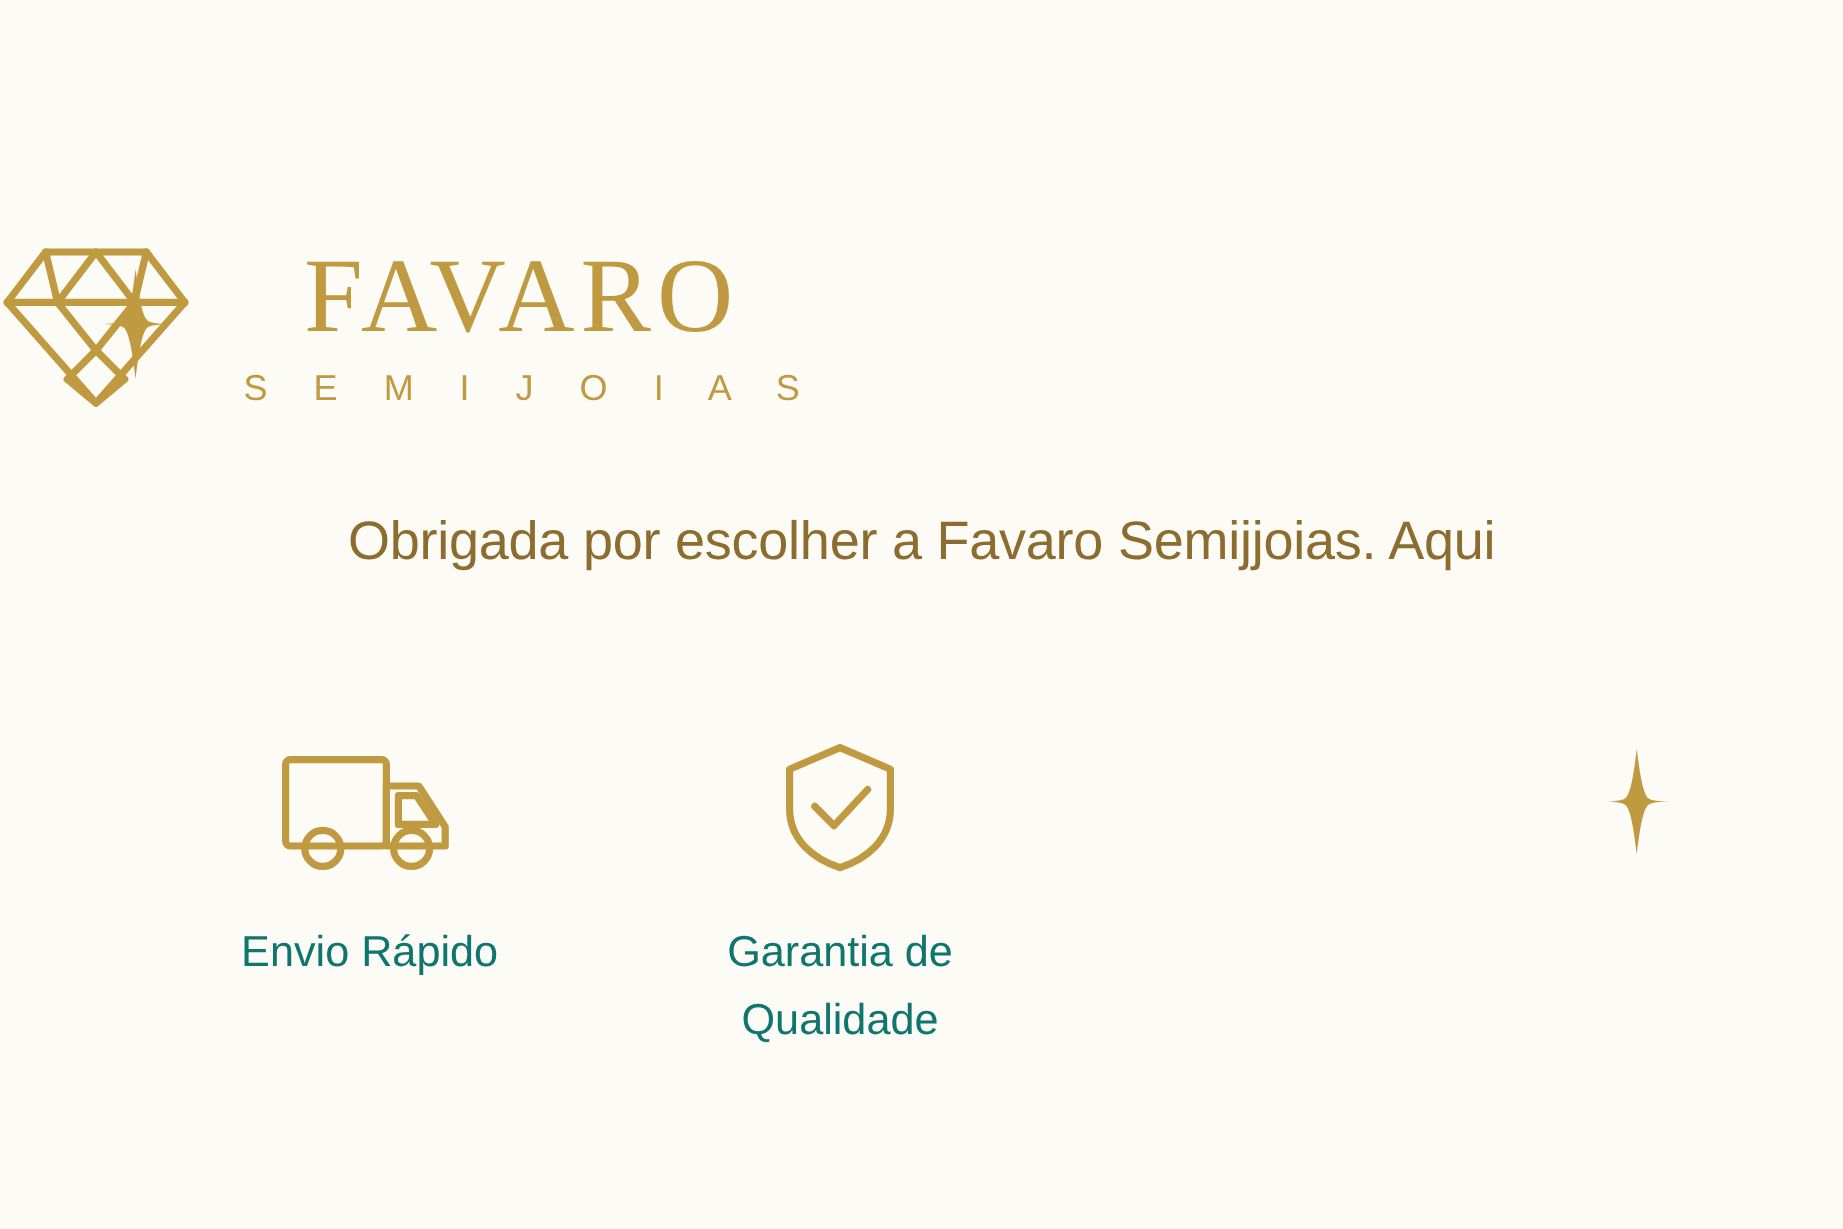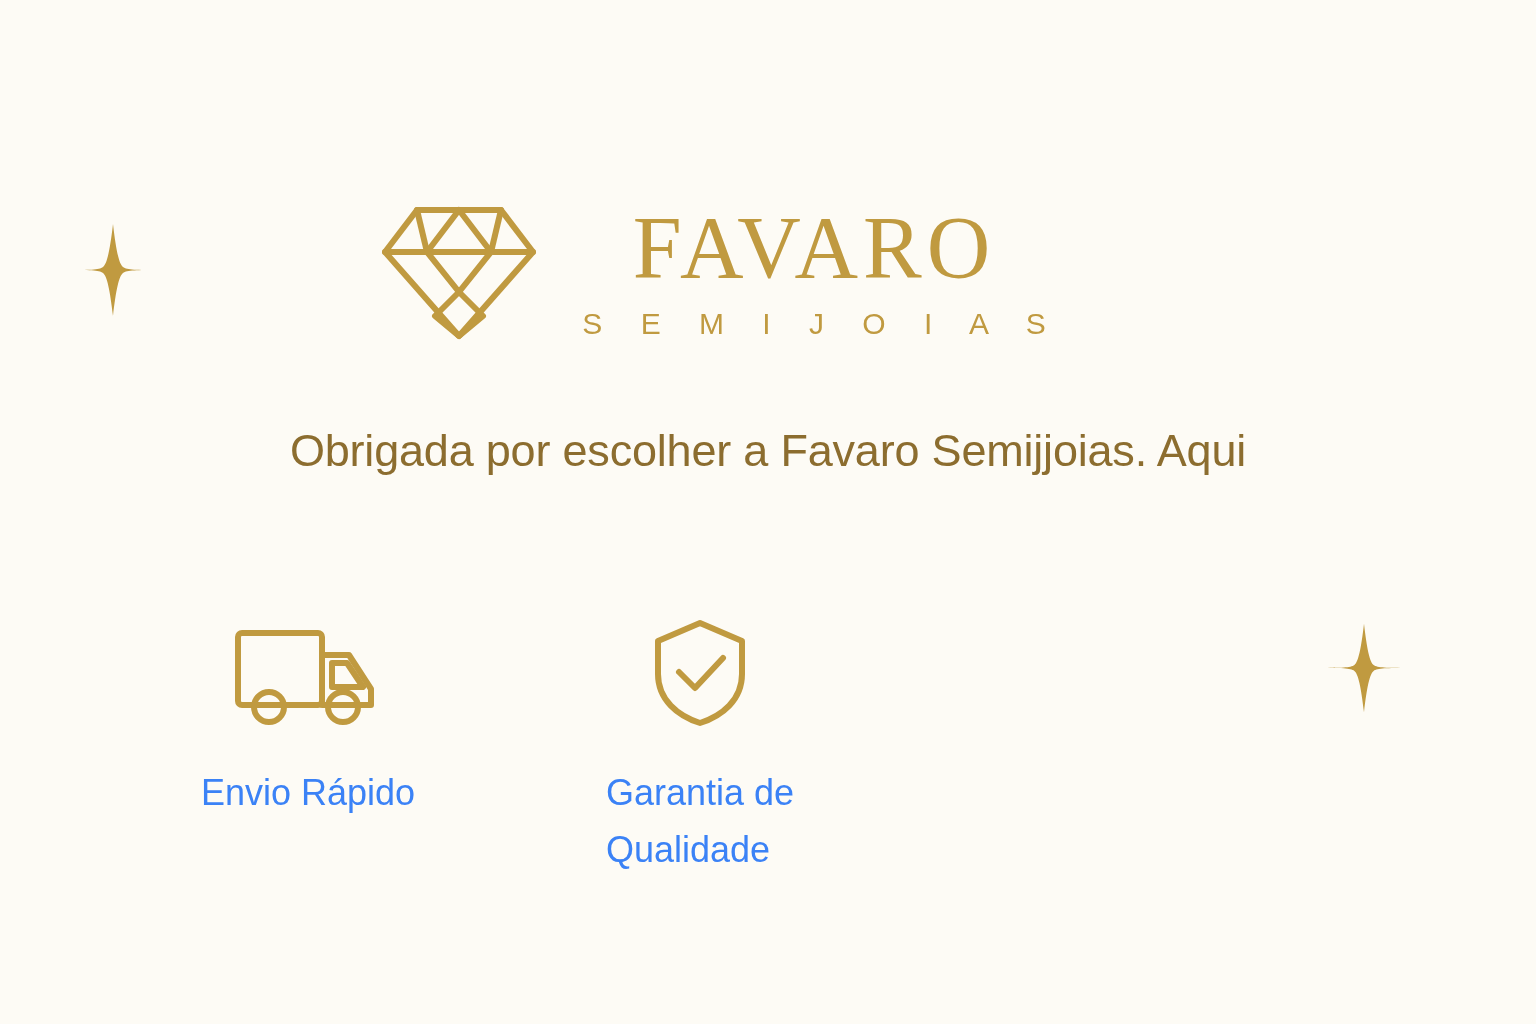--- a/index.html
+++ b/index.html
@@ -42,21 +42,21 @@
   }
 
   
   .logo-block {
     position: absolute;
     left: 0;
     top: 196px;
     width: 1440px;
     display: flex;
     flex-direction: column;
-    align-items: center;
+    align-items: flex-start;
   }
   .logo-row {
     display: flex;
     flex-direction: row;
     align-items: center;
     justify-content: center;
     gap: 28px;
   }
   .diamond-icon {
     width: 160px;
@@ -131,21 +131,22 @@
   .feature-2 { margin-left: 32px; }
 
   .feature-icon {
     height: 110px;
     display: flex;
     align-items: center;
     justify-content: center;
   }
   .feature-label {
     margin-top: 36px;
-    color: #3b82f6;
+    text-align: center;
+    color: #0f766e;
     font-family: "Liberation Sans", sans-serif;
     font-size: 36px;
     line-height: 57px;
     font-weight: 400;
     max-width: 300px;
   }
 </style>
 </head>
 <body>
 

